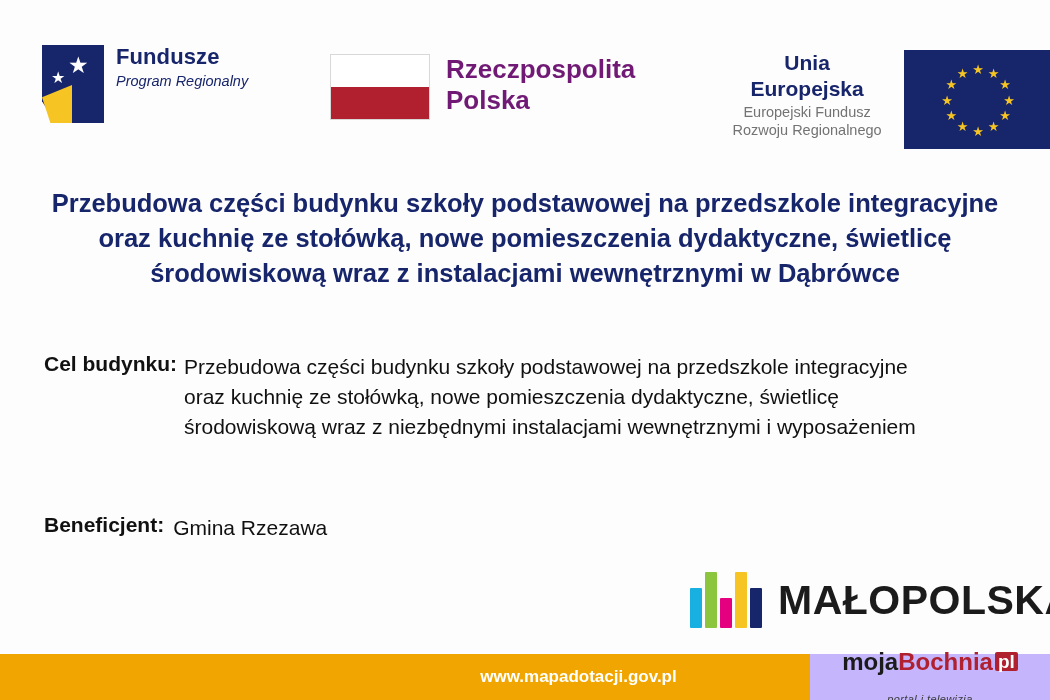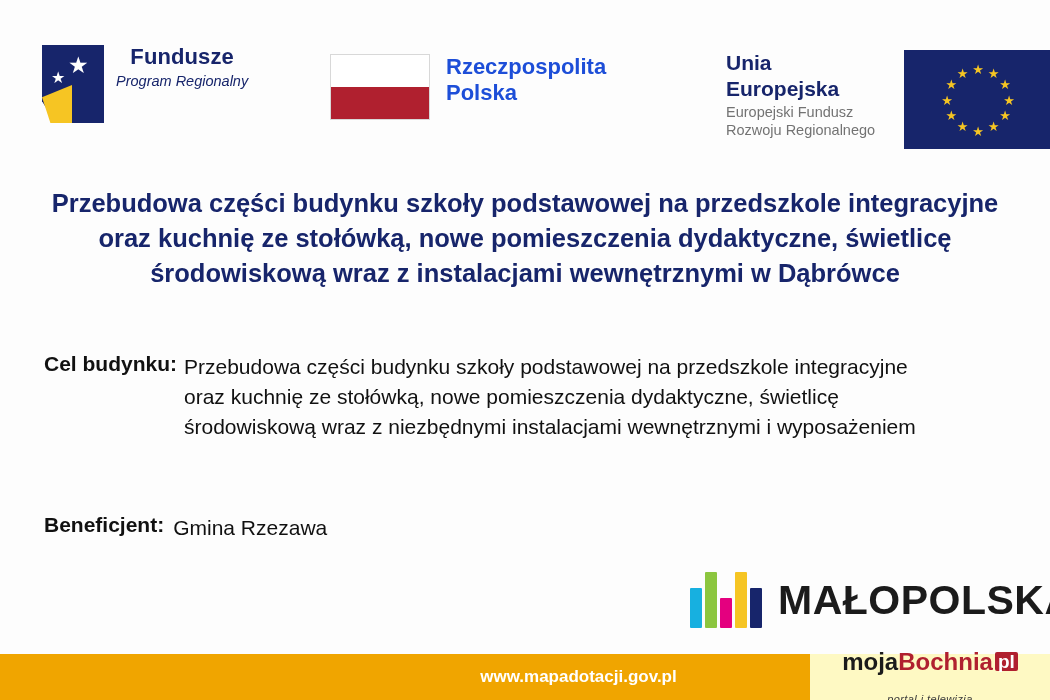--- a/index.html
+++ b/index.html
@@ -33,39 +33,39 @@
     background:#f6c523;
     clip-path:polygon(0 32%,100% 0,100% 100%,28% 100%);
   }
   .fe-mark .star{
     position:absolute;color:#fff;font-size:23px;line-height:1;
   }
   .fe-mark .s1{left:26px;top:9px;}
   .fe-mark .s2{left:9px;top:25px;font-size:16px;}
   .fe-text{line-height:1.12;}
   .fe-text .l1,.fe-text .l2{
-    font-size:22px;font-weight:bold;color:#17256b;letter-spacing:.1px;text-align:center;
+    font-size:22px;font-weight:bold;color:#17256b;letter-spacing:.1px;
   }
   .fe-text .l3{
     font-size:14.5px;color:#17256b;margin-top:3px;font-style:italic;
   }
 
   
   .pl-logo{position:absolute;left:330px;top:54px;display:flex;align-items:flex-start;}
   .pl-flag{width:100px;height:66px;border:1px solid #d8d8d8;box-sizing:border-box;margin-right:16px;}
   .pl-flag .w{height:50%;background:#ffffff;}
   .pl-flag .r{height:50%;background:#b0202f;}
   .pl-text{line-height:1.2;}
   .pl-text .l1,.pl-text .l2{
-    font-size:22px;font-weight:bold;color:#1d4ed8;
+    font-size:26px;font-weight:bold;color:#701a75;
   }
 
   
   .eu-logo{position:absolute;left:690px;top:50px;display:flex;align-items:flex-start;}
-  .eu-text{margin-right:16px;line-height:1.25;margin-left:36px;}
+  .eu-text{text-align:center;margin-right:16px;line-height:1.25;margin-left:36px;}
   .eu-text .l1{font-size:21px;font-weight:bold;color:#17256b;}
   .eu-text .l2,.eu-text .l3{font-size:14.5px;color:#737373;}
   .eu-flag{
     width:148px;height:99px;background:#17256b;position:relative;
   }
   .eu-star{
     position:absolute;color:#f6c523;font-size:13px;line-height:1;
     transform:translate(-50%,-50%);
   }
 
@@ -104,21 +104,21 @@
   
   .bottom{
     position:absolute;left:0;bottom:0;width:1050px;height:46px;
     background:#f0a500;display:flex;align-items:center;
   }
   .bottom-url{
     flex:1;text-align:center;font-size:17px;font-weight:bold;color:#ffffff;
     padding-left:107px;
   }
   .mb-box{
-    position:absolute;right:0;top:0;height:46px;width:240px;background:#fef9c3;
+    position:absolute;right:0;top:0;height:46px;width:240px;background:#c4b5fd;
     display:flex;flex-direction:column;justify-content:center;align-items:center;gap:16px;
   }
   .mb-line1{font-size:24px;font-weight:bold;color:#1b1b1b;line-height:1;}
   .mb-line1 .hl{color:#b0202f;}
   .mb-line1 .pbox{
     display:inline-block;background:#b0202f;color:#fff;font-size:19px;
     padding:0 3px;border-radius:2px;margin-left:2px;vertical-align:2px;
   }
   .mb-line2{font-size:11px;color:#3a3a3a;margin-top:3px;letter-spacing:.4px;font-style:italic;}
 </style>

